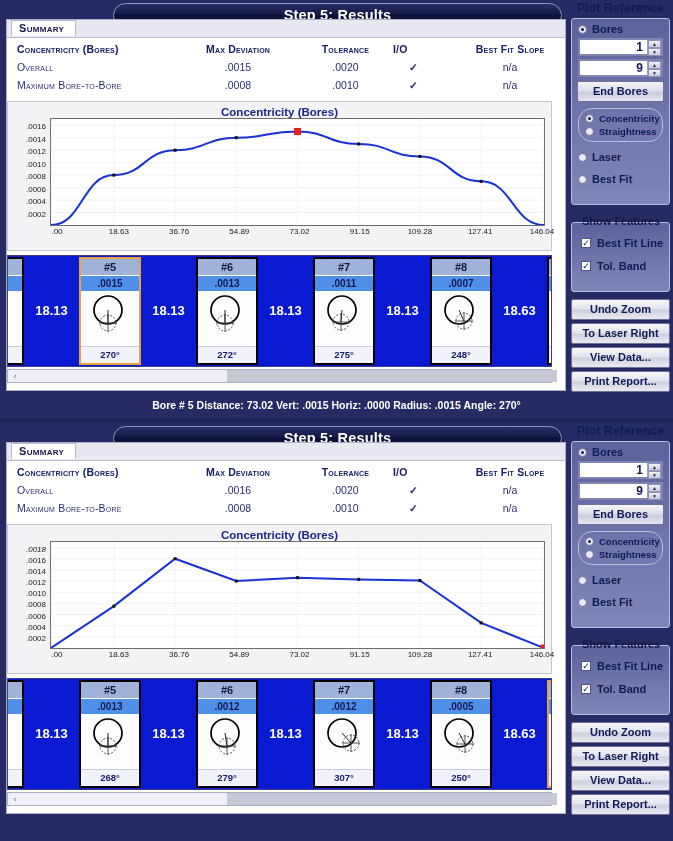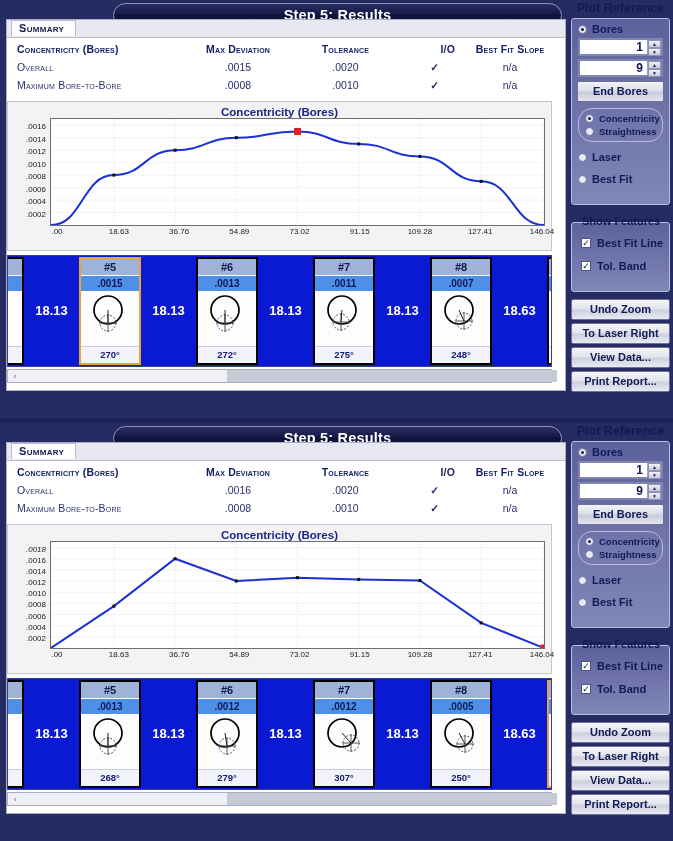--- a/index.html
+++ b/index.html
@@ -76,21 +76,21 @@
     color: #162064;
   }
   .tbl td {
     padding: 3px 16px;
     font-size: 10.5px;
     color: #2a2f6b;
   }
   .c-label { text-align: left; padding-left: 10px !important; font-variant: small-caps; letter-spacing:.2px;}
   .c-md    { text-align: center; width: 120px; }
   .c-tol   { text-align: center; width: 95px; }
-  .c-io    { text-align: right; width: 62px; }
+  .c-io    { text-align: left; width: 62px; }
   .c-bfs   { text-align: center; width: 110px; }
   .check { color:#16a516; font-size:15px; font-weight:bold; line-height: 10px;}
 
   
   .chartbox {
     position: absolute; left: 7px; width: 545px;
     background: #f3f3f6;
     border: 1px solid #c3c6d4;
   }
   .chart-title {
@@ -445,20 +445,21 @@
     </div>
 
     <div class="hscroll" style="top:369px;">
       <div class="hs-arrow">‹</div>
       <div class="hs-track">
         <div class="hs-thumb"></div>
       </div>
       <div class="hs-arrow">›</div>
     </div>
 
+    <div class="statusbar" style="top:396px;">Bore # 5 Distance: 73.02 Vert: .0015 Horiz: .0000 Radius: .0015 Angle: 270°</div>
 
     <div class="rightcol">
       <div class="plotref-title">Plot Reference</div>
 
       <div class="grp" style="top:18px; height:187px;">
         <div class="radio-row">
           <span class="radio on"></span>
           <span class="radio-lbl">Bores</span>
         </div>
 

